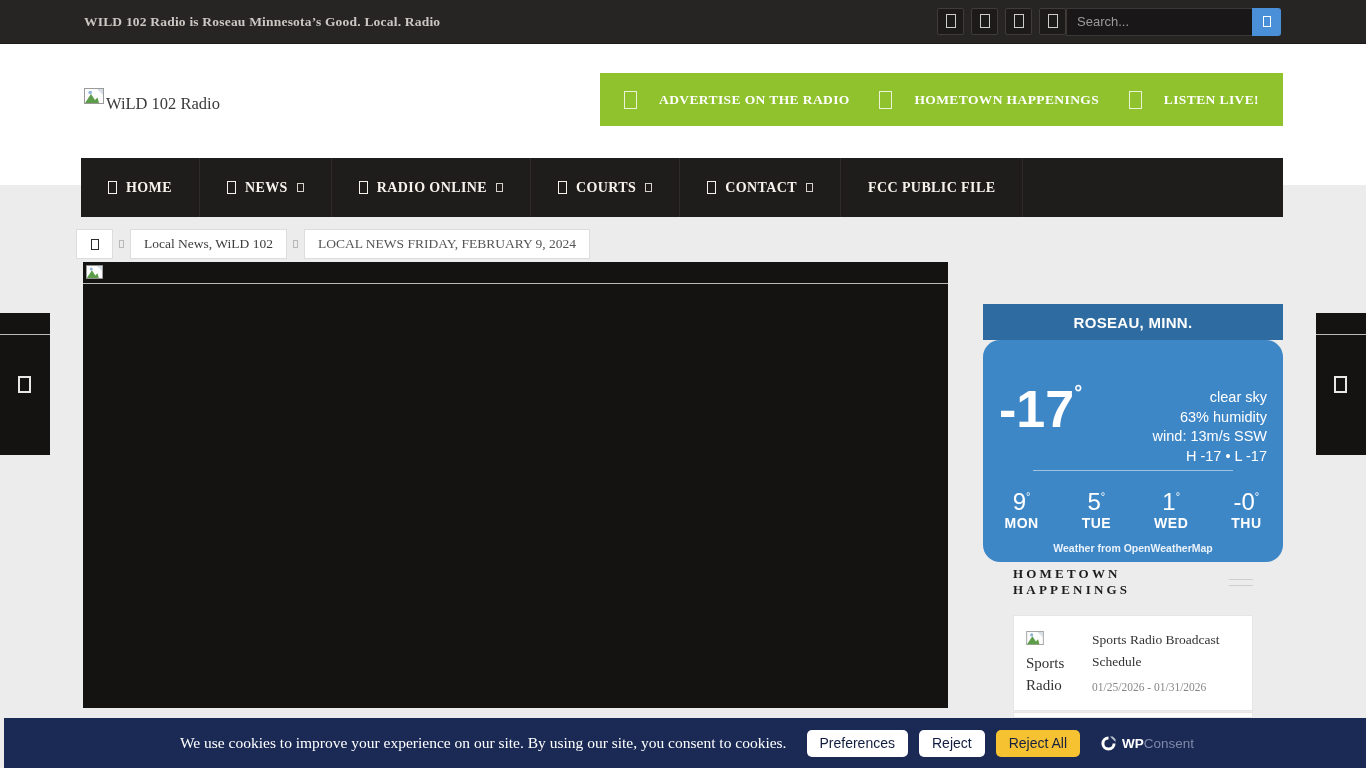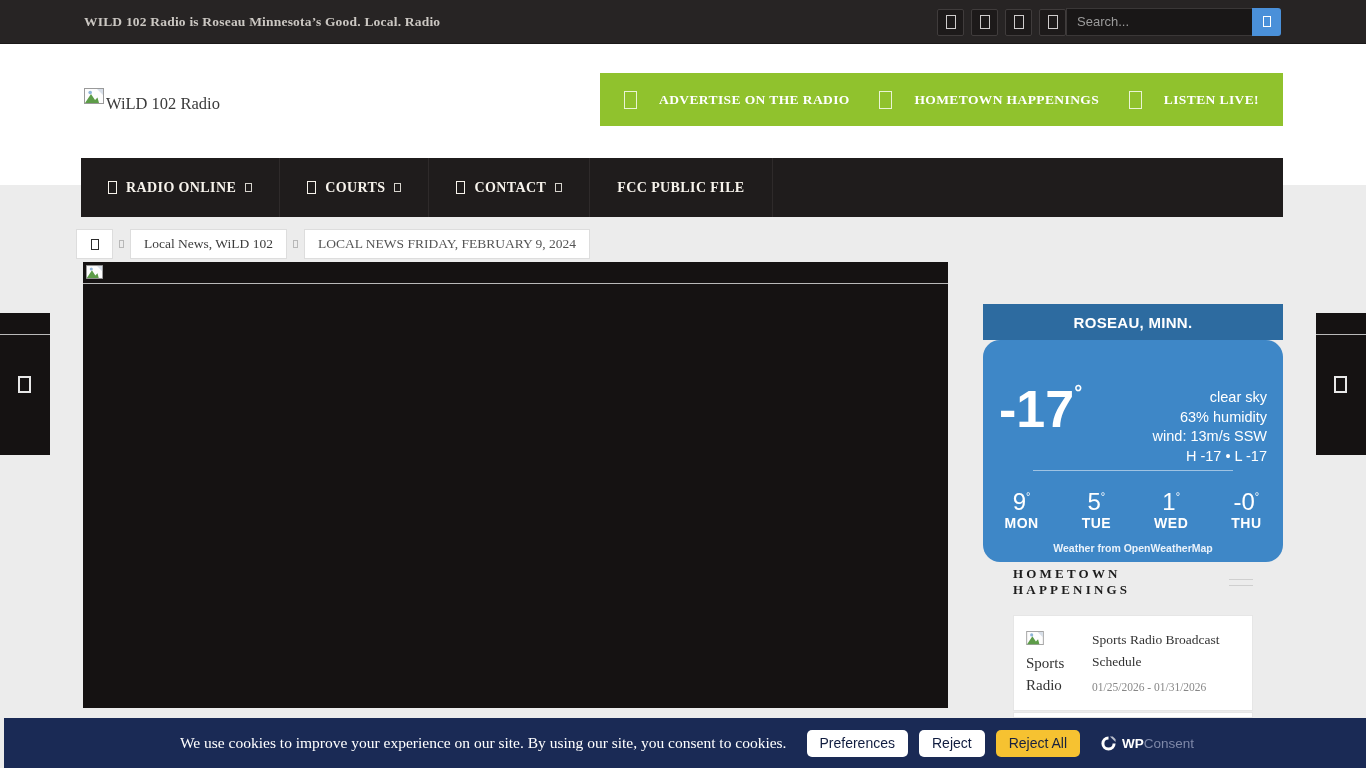--- a/index.html
+++ b/index.html
@@ -17,21 +17,21 @@
   .t-bc { width:8px; height:11px; color:#2b2b2b; }
   .t-sep { width:5px; height:8px; color:#b8b8b8; border-width:1px; }
   .t-tab { width:13px; height:17px; color:#e8e8e8; border-width:2px; }
 
   
   .white-band { top:0; left:0; width:1366px; height:185px; background:#ffffff; }
 
   
   .topbar { top:0; left:0; width:1366px; height:44px; background:#272424; display:flex; align-items:center; justify-content:space-between; padding:0 85px 0 84px; border-bottom:1px solid #1b1919; }
   .tagline { color:#cbc7c2; font-weight:bold; font-size:13.5px; letter-spacing:.2px; }
-  .topbar-right { display:flex; align-items:flex-end; gap:0; }
+  .topbar-right { display:flex; align-items:flex-start; gap:0; }
   .social { display:flex; gap:7px; }
   .social-btn { width:27px; height:27px; background:#1d1a1a; border:1px solid #403c3c; border-radius:2px; display:flex; align-items:center; justify-content:center; cursor:pointer; }
   .searchbox { display:flex; }
   .search-input { width:186px; height:28px; background:#191717; border:1px solid #3a3737; border-right:none; color:#c9c9c9; font-family:"Liberation Sans", sans-serif; font-size:13px; padding:0 10px; outline:none; }
   .search-input::placeholder { color:#9b9b9b; }
   .search-btn { width:29px; height:28px; background:#4a90d9; border:none; border-radius:0 3px 3px 0; display:flex; align-items:center; justify-content:center; cursor:pointer; }
 
   
   .logo { top:88px; left:84px; display:flex; align-items:flex-start; gap:2px; cursor:pointer; }
   .logo-alt { font-size:16.5px; color:#3a3a3a; margin-top:6px; }
@@ -149,20 +149,29 @@
   </div>
   <div class="ql-item">
     <span class="tofu t-green"></span>
     <span>LISTEN LIVE!</span>
   </div>
 </div>
 
 <nav class="abs navbar">
   <div class="nav-item">
     <span class="tofu t-nav"></span>
+    <span>HOME</span>
+  </div>
+  <div class="nav-item">
+    <span class="tofu t-nav"></span>
+    <span>NEWS</span>
+    <span class="tofu t-caret"></span>
+  </div>
+  <div class="nav-item">
+    <span class="tofu t-nav"></span>
     <span>RADIO ONLINE</span>
     <span class="tofu t-caret"></span>
   </div>
   <div class="nav-item">
     <span class="tofu t-nav"></span>
     <span>COURTS</span>
     <span class="tofu t-caret"></span>
   </div>
   <div class="nav-item">
     <span class="tofu t-nav"></span>

